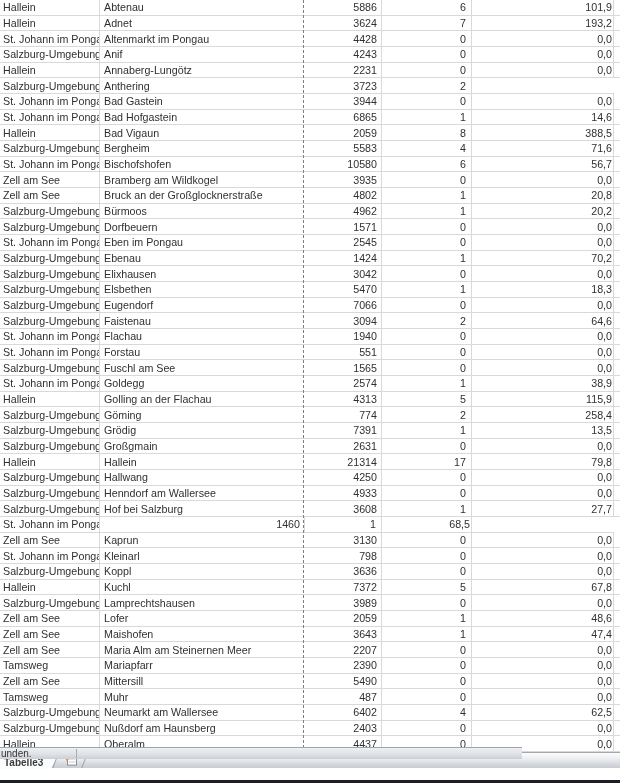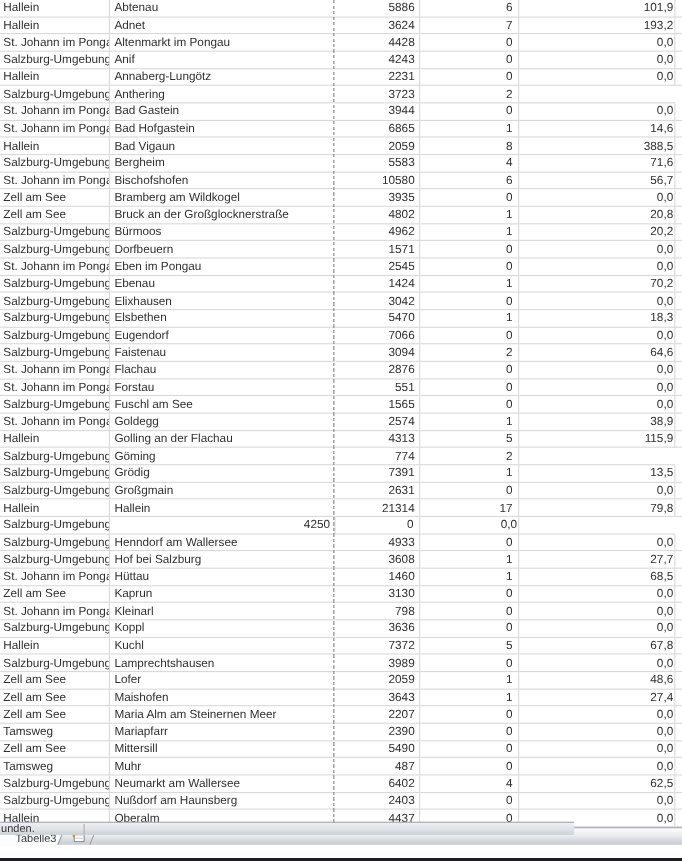--- a/index.html
+++ b/index.html
@@ -28,22 +28,22 @@
   .pagebreak{position:absolute;top:0;left:303px;width:1px;height:752px;
     background:repeating-linear-gradient(to bottom,#7f7f7f 0 3px,transparent 3px 5px);}
 
   
   .tabbar{position:absolute;top:752px;left:0;width:620px;height:16px;
     background:linear-gradient(#fdfdfe,#e9ebee 45%,#d4d8dc 75%,#c9cdd2);
     border-top:1px solid #a3a7ad;}
   .sheettab{position:absolute;top:1px;left:0;height:15px;width:58px;
     background:#fbfcfd;clip-path:polygon(0 0,58px 0,51px 100%,0 100%);
     border-top:1px solid #8f9499;
-    display:flex;align-items:center;padding-left:14px;
-    font-size:10px;color:#3a3a3a;font-weight:normal;cursor:pointer;}
+    display:flex;align-items:center;padding-left:4px;
+    font-size:10px;color:#3a3a3a;font-weight:bold;cursor:pointer;}
   .tabslant{position:absolute;top:1px;width:1px;height:14px;background:#9aa0a6;
     transform:skewX(-22deg);}
   .slant1{left:55px;}
   .slant2{left:84px;}
   .inserttab{position:absolute;top:1px;left:60px;width:22px;height:14px;
     background:transparent;border:none;cursor:pointer;display:flex;
     align-items:center;justify-content:center;}
 
   
   .statusbar{position:absolute;top:747px;left:0;width:522px;height:12px;
@@ -225,21 +225,21 @@
         <div class="cell c0">Salzburg-Umgebung</div>
         <div class="cell c1">Faistenau</div>
         <div class="cell c2">3094</div>
         <div class="cell c3">2</div>
         <div class="cell c4">64,6</div>
         <div class="cell c5"></div>
       </div>
       <div class="row">
         <div class="cell c0">St. Johann im Pongau</div>
         <div class="cell c1">Flachau</div>
-        <div class="cell c2">2876</div>
+        <div class="cell c2">1940</div>
         <div class="cell c3">0</div>
         <div class="cell c4">0,0</div>
         <div class="cell c5"></div>
       </div>
       <div class="row">
         <div class="cell c0">St. Johann im Pongau</div>
         <div class="cell c1">Forstau</div>
         <div class="cell c2">551</div>
         <div class="cell c3">0</div>
         <div class="cell c4">0,0</div>
@@ -267,20 +267,21 @@
         <div class="cell c2">4313</div>
         <div class="cell c3">5</div>
         <div class="cell c4">115,9</div>
         <div class="cell c5"></div>
       </div>
       <div class="row">
         <div class="cell c0">Salzburg-Umgebung</div>
         <div class="cell c1">Göming</div>
         <div class="cell c2">774</div>
         <div class="cell c3">2</div>
+        <div class="cell c4">258,4</div>
         <div class="cell c5"></div>
       </div>
       <div class="row">
         <div class="cell c0">Salzburg-Umgebung</div>
         <div class="cell c1">Grödig</div>
         <div class="cell c2">7391</div>
         <div class="cell c3">1</div>
         <div class="cell c4">13,5</div>
         <div class="cell c5"></div>
       </div>
@@ -295,20 +296,21 @@
       <div class="row">
         <div class="cell c0">Hallein</div>
         <div class="cell c1">Hallein</div>
         <div class="cell c2">21314</div>
         <div class="cell c3">17</div>
         <div class="cell c4">79,8</div>
         <div class="cell c5"></div>
       </div>
       <div class="row">
         <div class="cell c0">Salzburg-Umgebung</div>
+        <div class="cell c1">Hallwang</div>
         <div class="cell c2">4250</div>
         <div class="cell c3">0</div>
         <div class="cell c4">0,0</div>
         <div class="cell c5"></div>
       </div>
       <div class="row">
         <div class="cell c0">Salzburg-Umgebung</div>
         <div class="cell c1">Henndorf am Wallersee</div>
         <div class="cell c2">4933</div>
         <div class="cell c3">0</div>
@@ -318,21 +320,20 @@
       <div class="row">
         <div class="cell c0">Salzburg-Umgebung</div>
         <div class="cell c1">Hof bei Salzburg</div>
         <div class="cell c2">3608</div>
         <div class="cell c3">1</div>
         <div class="cell c4">27,7</div>
         <div class="cell c5"></div>
       </div>
       <div class="row">
         <div class="cell c0">St. Johann im Pongau</div>
-        <div class="cell c1">Hüttau</div>
         <div class="cell c2">1460</div>
         <div class="cell c3">1</div>
         <div class="cell c4">68,5</div>
         <div class="cell c5"></div>
       </div>
       <div class="row">
         <div class="cell c0">Zell am See</div>
         <div class="cell c1">Kaprun</div>
         <div class="cell c2">3130</div>
         <div class="cell c3">0</div>
@@ -377,21 +378,21 @@
         <div class="cell c2">2059</div>
         <div class="cell c3">1</div>
         <div class="cell c4">48,6</div>
         <div class="cell c5"></div>
       </div>
       <div class="row">
         <div class="cell c0">Zell am See</div>
         <div class="cell c1">Maishofen</div>
         <div class="cell c2">3643</div>
         <div class="cell c3">1</div>
-        <div class="cell c4">27,4</div>
+        <div class="cell c4">47,4</div>
         <div class="cell c5"></div>
       </div>
       <div class="row">
         <div class="cell c0">Zell am See</div>
         <div class="cell c1">Maria Alm am Steinernen Meer</div>
         <div class="cell c2">2207</div>
         <div class="cell c3">0</div>
         <div class="cell c4">0,0</div>
         <div class="cell c5"></div>
       </div>

